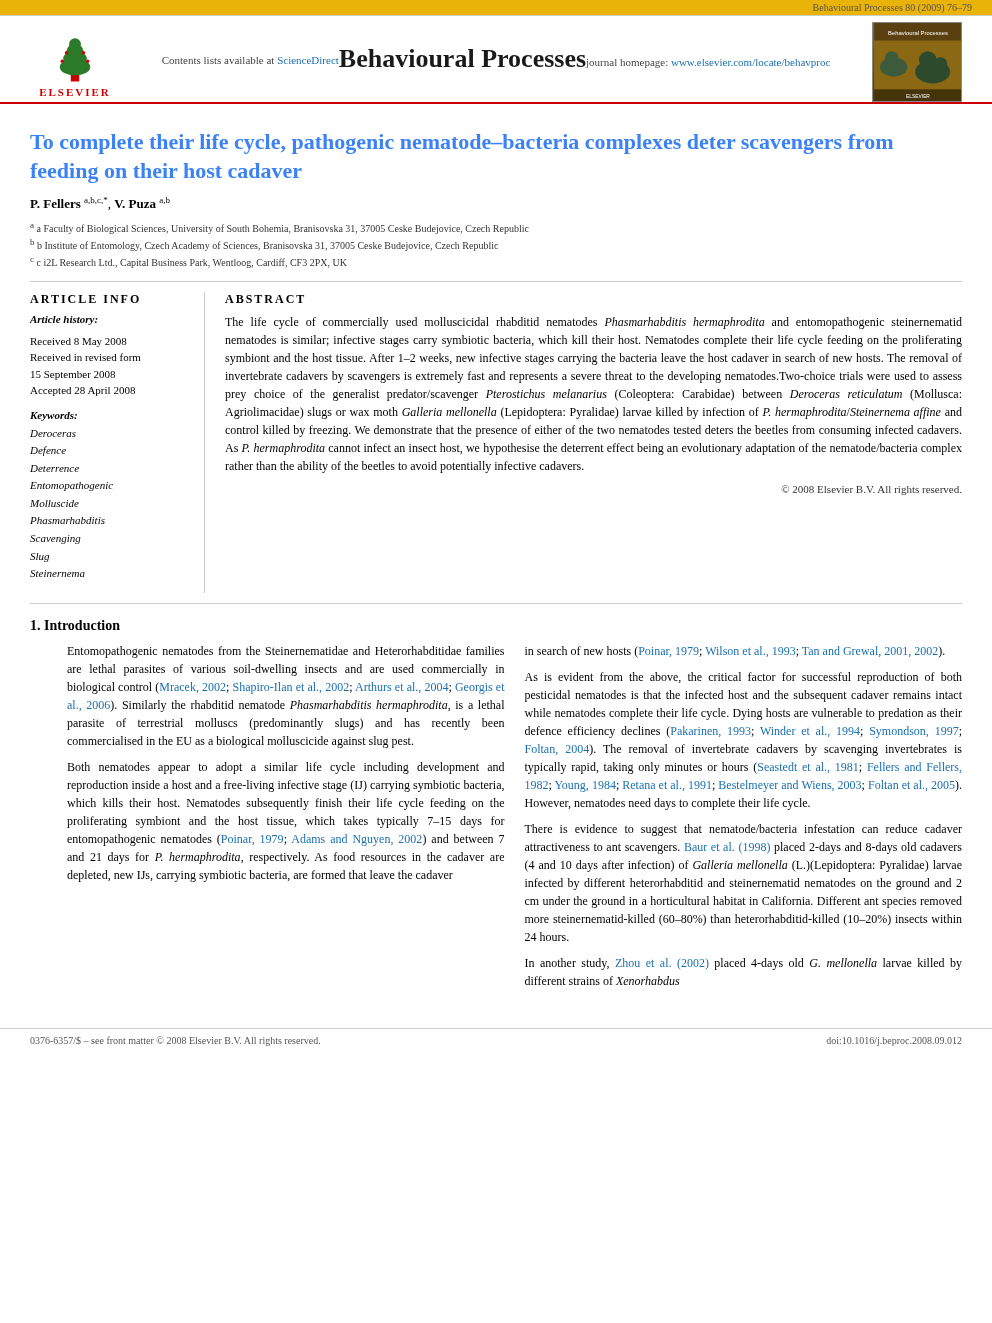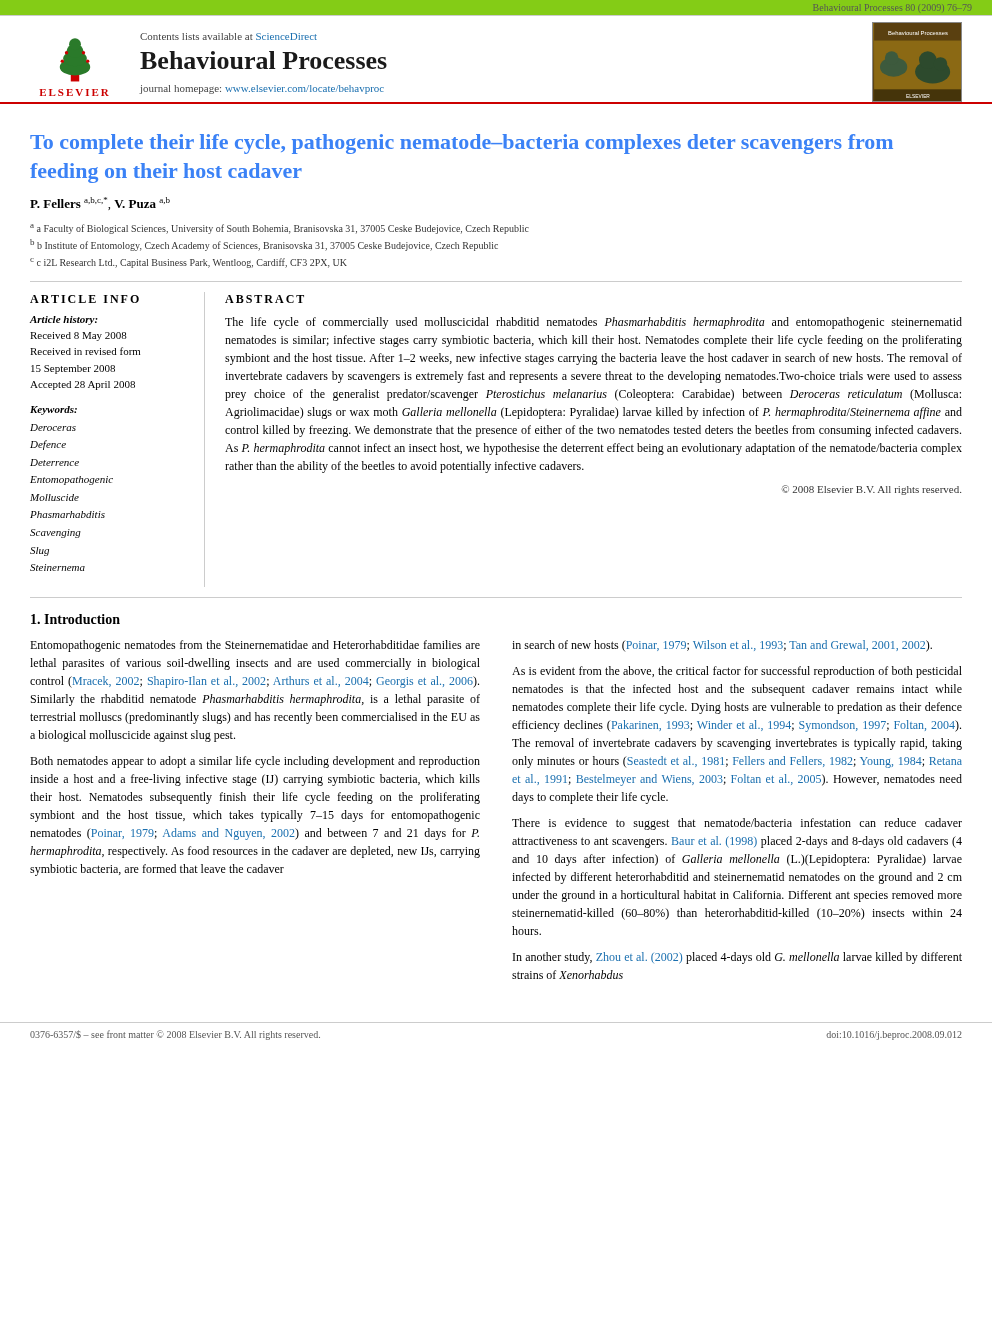--- a/index.html
+++ b/index.html
@@ -43,22 +43,21 @@
     .elsevier-text {
       font-size: 11px;
       font-weight: bold;
       color: #c00;
       letter-spacing: 2px;
       margin-top: 2px;
     }
     .header-center {
       flex: 1;
       display: flex;
-      flex-direction: column;
-      align-items: flex-start;
+      align-items: center;
       justify-content: center;
       padding: 8px 10px;
     }
     .sciencedirect-line {
       font-size: 11px;
       color: #444;
       margin-bottom: 4px;
     }
     .sciencedirect-link {
       color: #1a6faf;
@@ -91,21 +90,21 @@
       background: linear-gradient(135deg, #8B6914 0%, #5a4010 40%, #3d2b0a 100%);
       border: 1px solid #888;
       position: relative;
       overflow: hidden;
       display: flex;
       flex-direction: column;
       justify-content: flex-end;
     }
     
     .journal-info-bar {
-      background: #84cc16;
+      background: #eab308;
       border-bottom: 1px solid #ccc;
       text-align: right;
       padding: 2px 20px;
       font-size: 10px;
       color: #555;
     }
     
     .main-content {
       padding: 14px 30px 20px 30px;
     }
@@ -167,21 +166,21 @@
       margin-bottom: 6px;
       color: #000;
     }
     .info-block {
       margin-bottom: 10px;
     }
     .info-label {
       font-style: italic;
       font-size: 11px;
       font-weight: bold;
-      margin-bottom: 2px;
+      margin-bottom: 8px;
     }
     .info-value {
       font-size: 11px;
       line-height: 1.5;
     }
     .keywords-section .info-label {
       margin-bottom: 4px;
     }
     .keyword-item {
       font-style: italic;
@@ -209,22 +208,23 @@
     }
     .section-title {
       font-size: 14px;
       font-weight: bold;
       margin-bottom: 8px;
       color: #000;
     }
     
     .two-col-body {
       display: flex;
-      gap: 32px;
+      gap: 20px;
       margin-top: 4px;
+      margin-left: 37px;
     }
     .body-col {
       flex: 1;
       font-size: 12px;
       line-height: 1.5;
       text-align: justify;
     }
     .body-col p {
       margin-bottom: 8px;
     }

